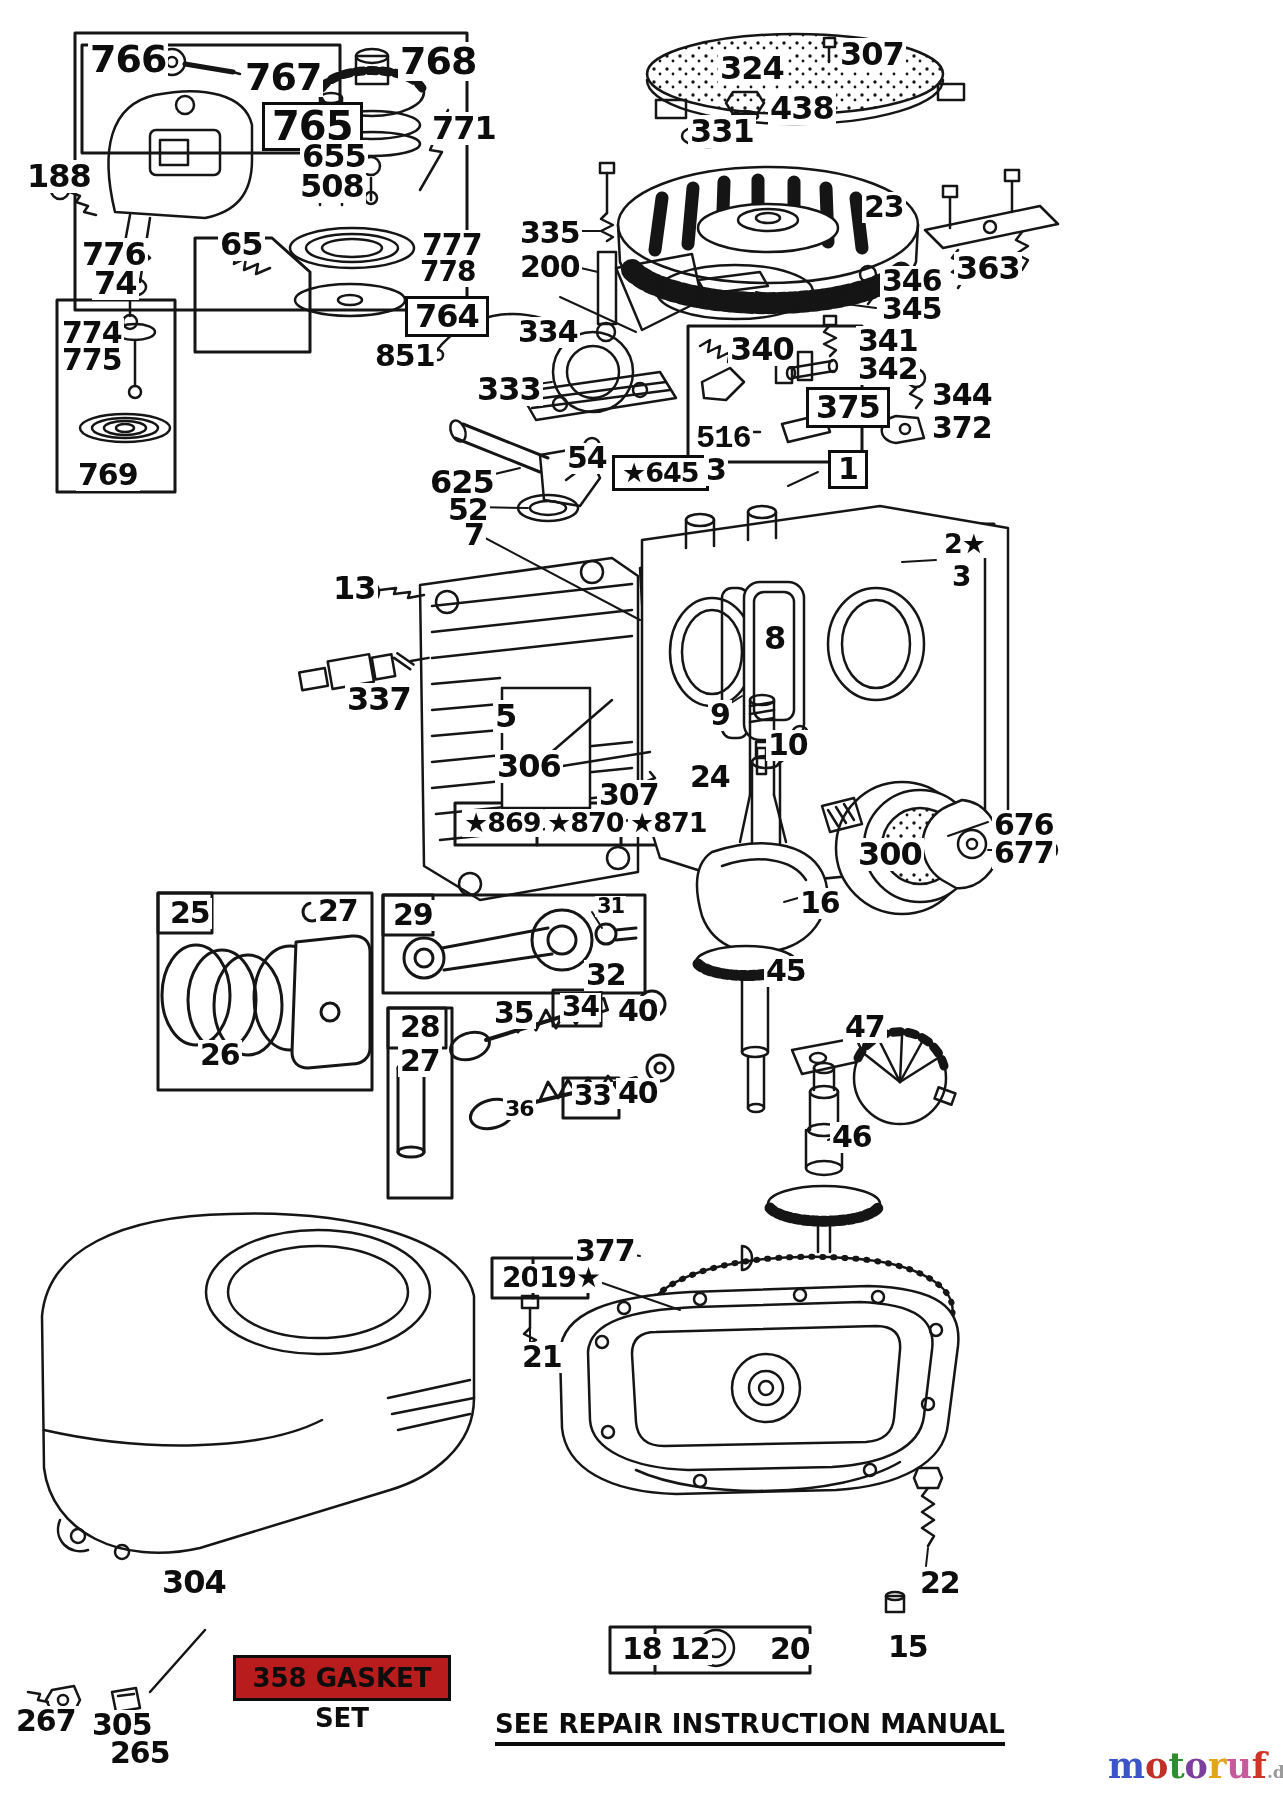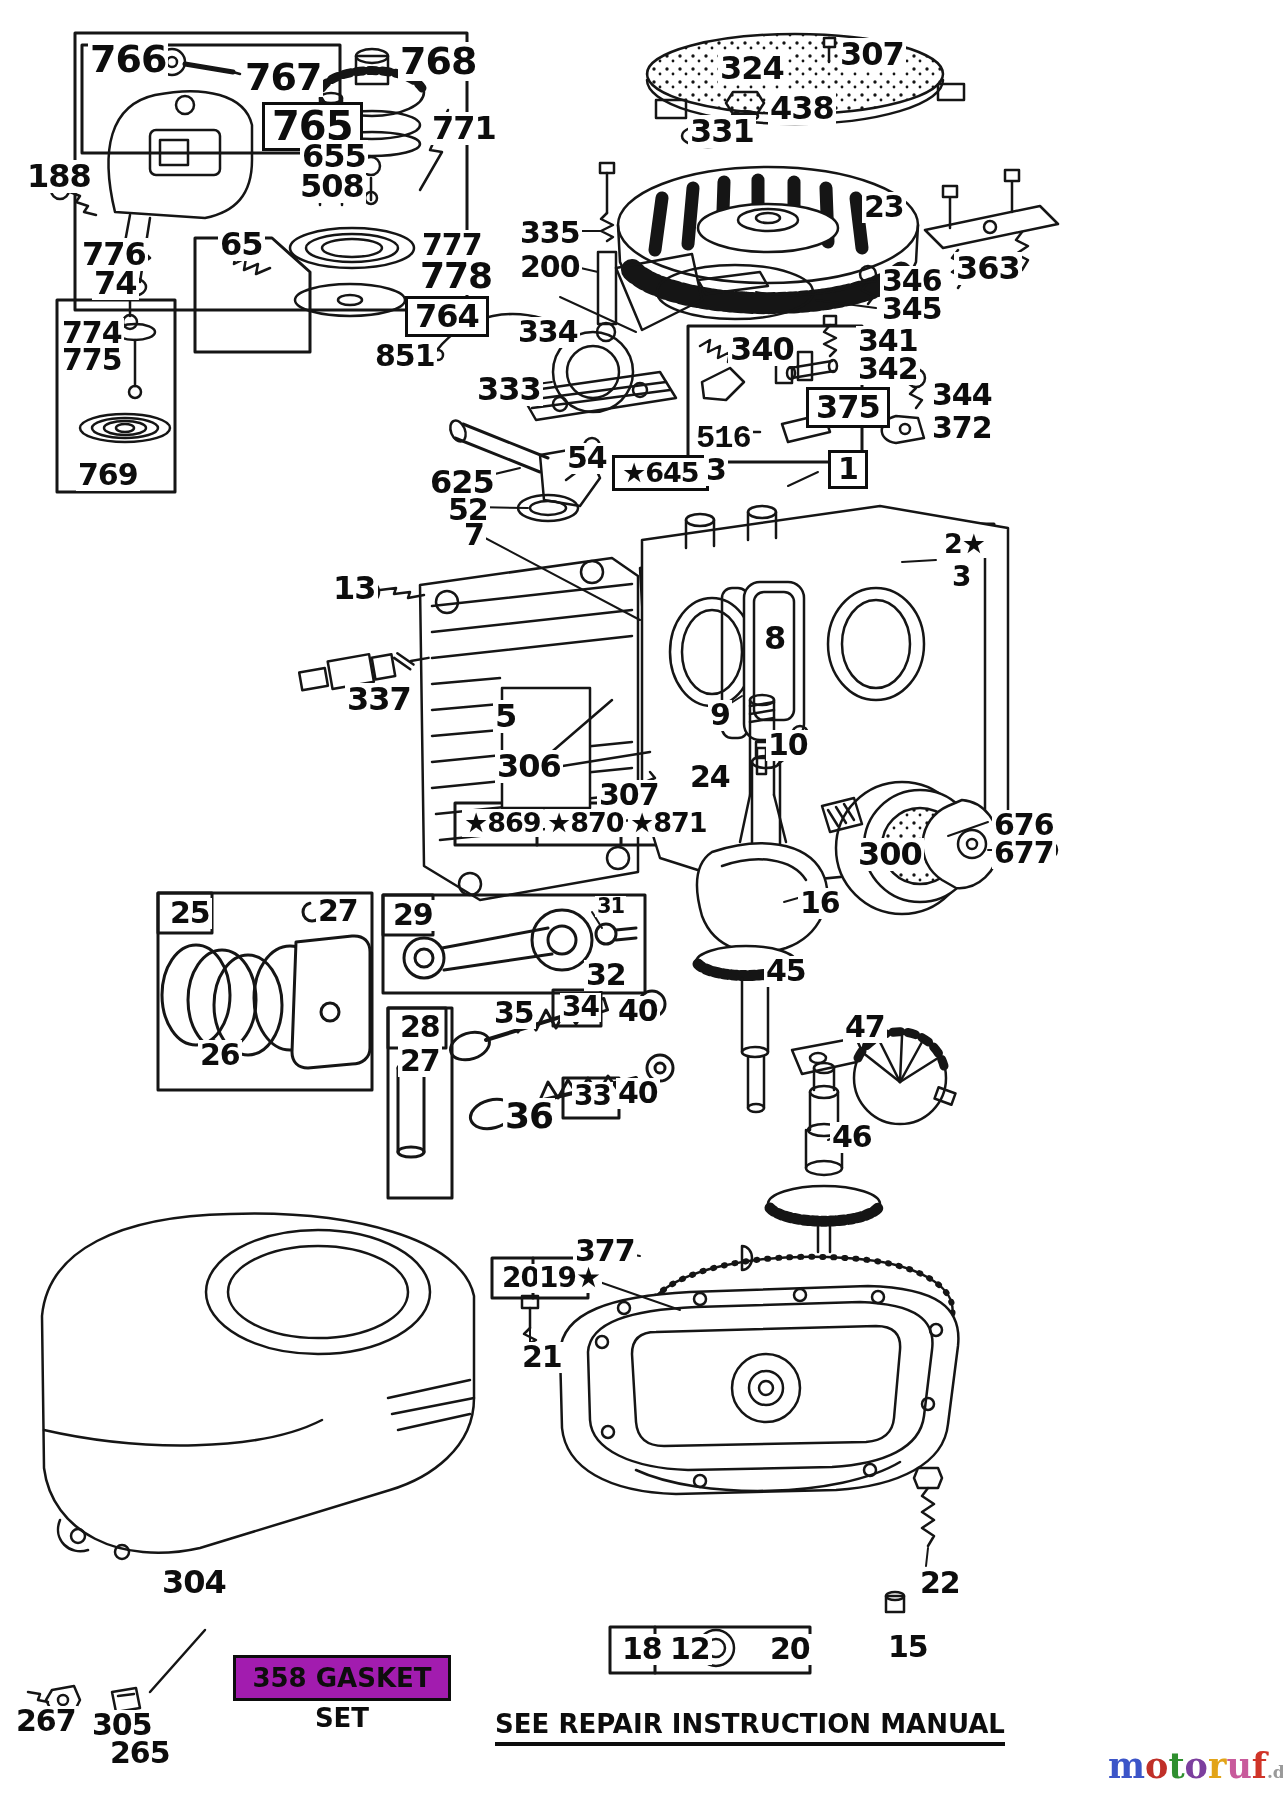--- a/index.html
+++ b/index.html
@@ -3,21 +3,21 @@
 <meta charset="utf-8">
 <style>
   html,body{margin:0;padding:0;background:#888;}
   #stage{position:relative;width:1283px;height:1800px;background:#ffffff;margin:0 auto;overflow:hidden;
          font-family:"DejaVu Sans","Liberation Sans",sans-serif;}
   #art{position:absolute;left:0;top:0;width:1283px;height:1800px;}
   .plbl{position:absolute;font-weight:bold;color:#0d0d0d;letter-spacing:-1px;line-height:1.02;
         background:#fff;padding:0 2px;white-space:nowrap;transform:none;}
   .pbox{border:3px solid #0d0d0d;padding:1px 7px;background:#fff;}
   #gasket-box{position:absolute;left:233px;top:1655px;width:212px;height:40px;border:3px solid #0d0d0d;
-        background:#a21caf;text-align:center;line-height:40px;font-size:26px;font-weight:bold;color:#0d0d0d;letter-spacing:0px;}
+        background:#b91c1c;text-align:center;line-height:40px;font-size:26px;font-weight:bold;color:#0d0d0d;letter-spacing:0px;}
   #note{position:absolute;left:390px;top:1700px;width:720px;text-align:center;color:#0d0d0d;}
   #note .nline{display:inline-block;font-size:27px;font-weight:bold;border-bottom:4px solid #0d0d0d;
         padding-bottom:3px;letter-spacing:0px;}
   #note .second{margin-top:9px;font-size:26px;}
   #logo{position:absolute;left:1108px;top:1748px;font-family:"DejaVu Serif","Liberation Serif",serif;
         font-weight:bold;font-size:35px;line-height:1;}
   #logo .suf{font-size:17px;font-weight:bold;}
 </style>
 </head>
 <body>
@@ -426,21 +426,21 @@
       <div class="plbl" style="left: 398px; top: 42px; font-size: 38px;">768</div>
       <div class="plbl pbox" style="left: 262px; top: 102px; font-size: 40px;">765</div>
       <div class="plbl" style="left: 300px; top: 140px; font-size: 32px;">655</div>
       <div class="plbl" style="left: 298px; top: 170px; font-size: 32px;">508</div>
       <div class="plbl" style="left: 430px; top: 112px; font-size: 32px;">771</div>
       <div class="plbl" style="left: 25px; top: 160px; font-size: 32px;">188</div>
       <div class="plbl" style="left: 80px; top: 238px; font-size: 32px;">776</div>
       <div class="plbl" style="left: 92px; top: 267px; font-size: 32px;">74</div>
       <div class="plbl" style="left: 218px; top: 228px; font-size: 32px;">65</div>
       <div class="plbl" style="left: 420px; top: 230px; font-size: 30px;">777</div>
-      <div class="plbl" style="left: 418px; top: 258px; font-size: 36px; text-align: center;">778</div>
+      <div class="plbl" style="left: 418px; top: 258px; font-size: 28px; text-align: center;">778</div>
       <div class="plbl pbox" style="left: 405px; top: 296px; font-size: 32px;">764</div>
       <div class="plbl" style="left: 60px; top: 318px; font-size: 30px;">774</div>
       <div class="plbl" style="left: 60px; top: 345px; font-size: 30px;">775</div>
       <div class="plbl" style="left: 76px; top: 460px; font-size: 30px;">769</div>
       <div class="plbl" style="left: 718px; top: 52px; font-size: 32px;">324</div>
       <div class="plbl" style="left: 838px; top: 38px; font-size: 32px;">307</div>
       <div class="plbl" style="left: 768px; top: 92px; font-size: 32px;">438</div>
       <div class="plbl" style="left: 688px; top: 115px; font-size: 32px;">331</div>
       <div class="plbl" style="left: 862px; top: 192px; font-size: 30px;">23</div>
       <div class="plbl" style="left: 954px; top: 252px; font-size: 32px;">363</div>
@@ -488,21 +488,21 @@
       <div class="plbl" style="left: 316px; top: 896px; font-size: 30px;">27</div>
       <div class="plbl" style="left: 198px; top: 1040px; font-size: 30px;">26</div>
       <div class="plbl" style="left: 391px; top: 900px; font-size: 30px;">29</div>
       <div class="plbl" style="left: 595px; top: 896px; font-size: 21px; text-align: center;">31</div>
       <div class="plbl" style="left: 584px; top: 960px; font-size: 30px;">32</div>
       <div class="plbl" style="left: 398px; top: 1012px; font-size: 30px;">28</div>
       <div class="plbl" style="left: 398px; top: 1046px; font-size: 30px;">27</div>
       <div class="plbl" style="left: 492px; top: 998px; font-size: 30px;">35</div>
       <div class="plbl" style="left: 560px; top: 993px; font-size: 28px;">34</div>
       <div class="plbl" style="left: 616px; top: 996px; font-size: 30px;">40</div>
-      <div class="plbl" style="left: 503px; top: 1098px; font-size: 36px;">36</div>
+      <div class="plbl" style="left: 503px; top: 1098px; font-size: 22px;">36</div>
       <div class="plbl" style="left: 572px; top: 1082px; font-size: 28px;">33</div>
       <div class="plbl" style="left: 616px; top: 1078px; font-size: 30px;">40</div>
       <div class="plbl" style="left: 843px; top: 1012px; font-size: 30px;">47</div>
       <div class="plbl" style="left: 830px; top: 1122px; font-size: 30px;">46</div>
       <div class="plbl" style="left: 573px; top: 1236px; font-size: 30px;">377</div>
       <div class="plbl" style="left: 500px; top: 1264px; font-size: 28px;">20</div>
       <div class="plbl" style="left: 537px; top: 1264px; font-size: 28px;">19★</div>
       <div class="plbl" style="left: 520px; top: 1342px; font-size: 30px;">21</div>
       <div class="plbl" style="left: 160px; top: 1566px; font-size: 32px;">304</div>
       <div class="plbl" style="left: 14px; top: 1706px; font-size: 30px;">267</div>

